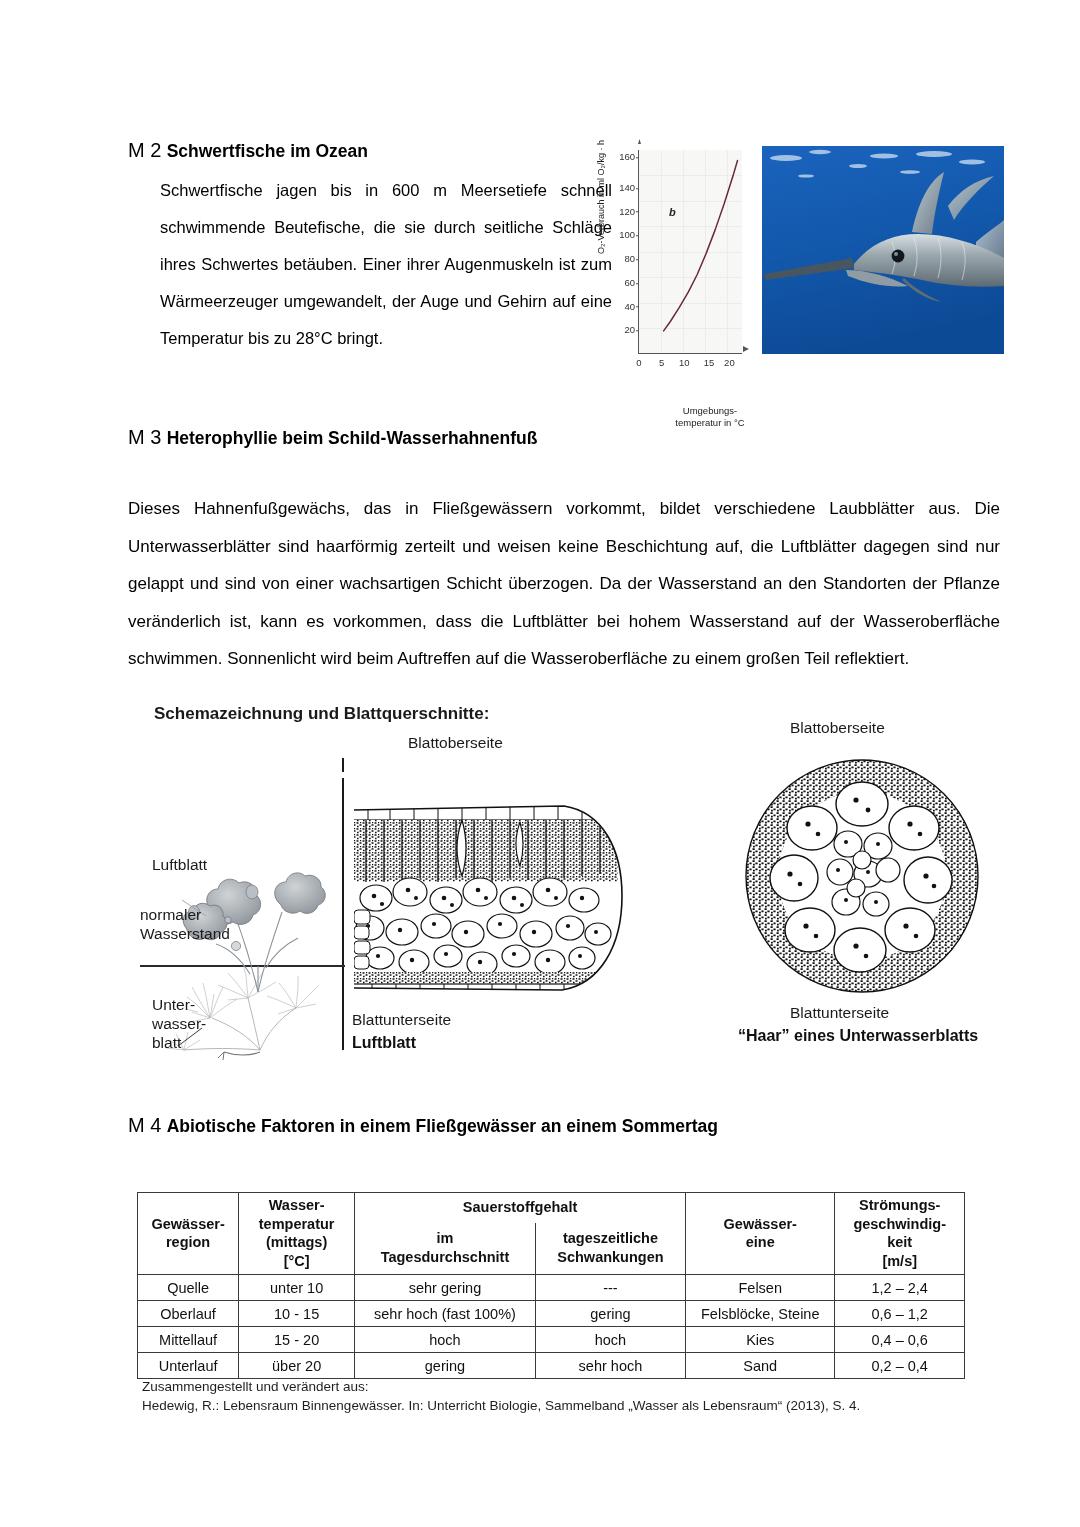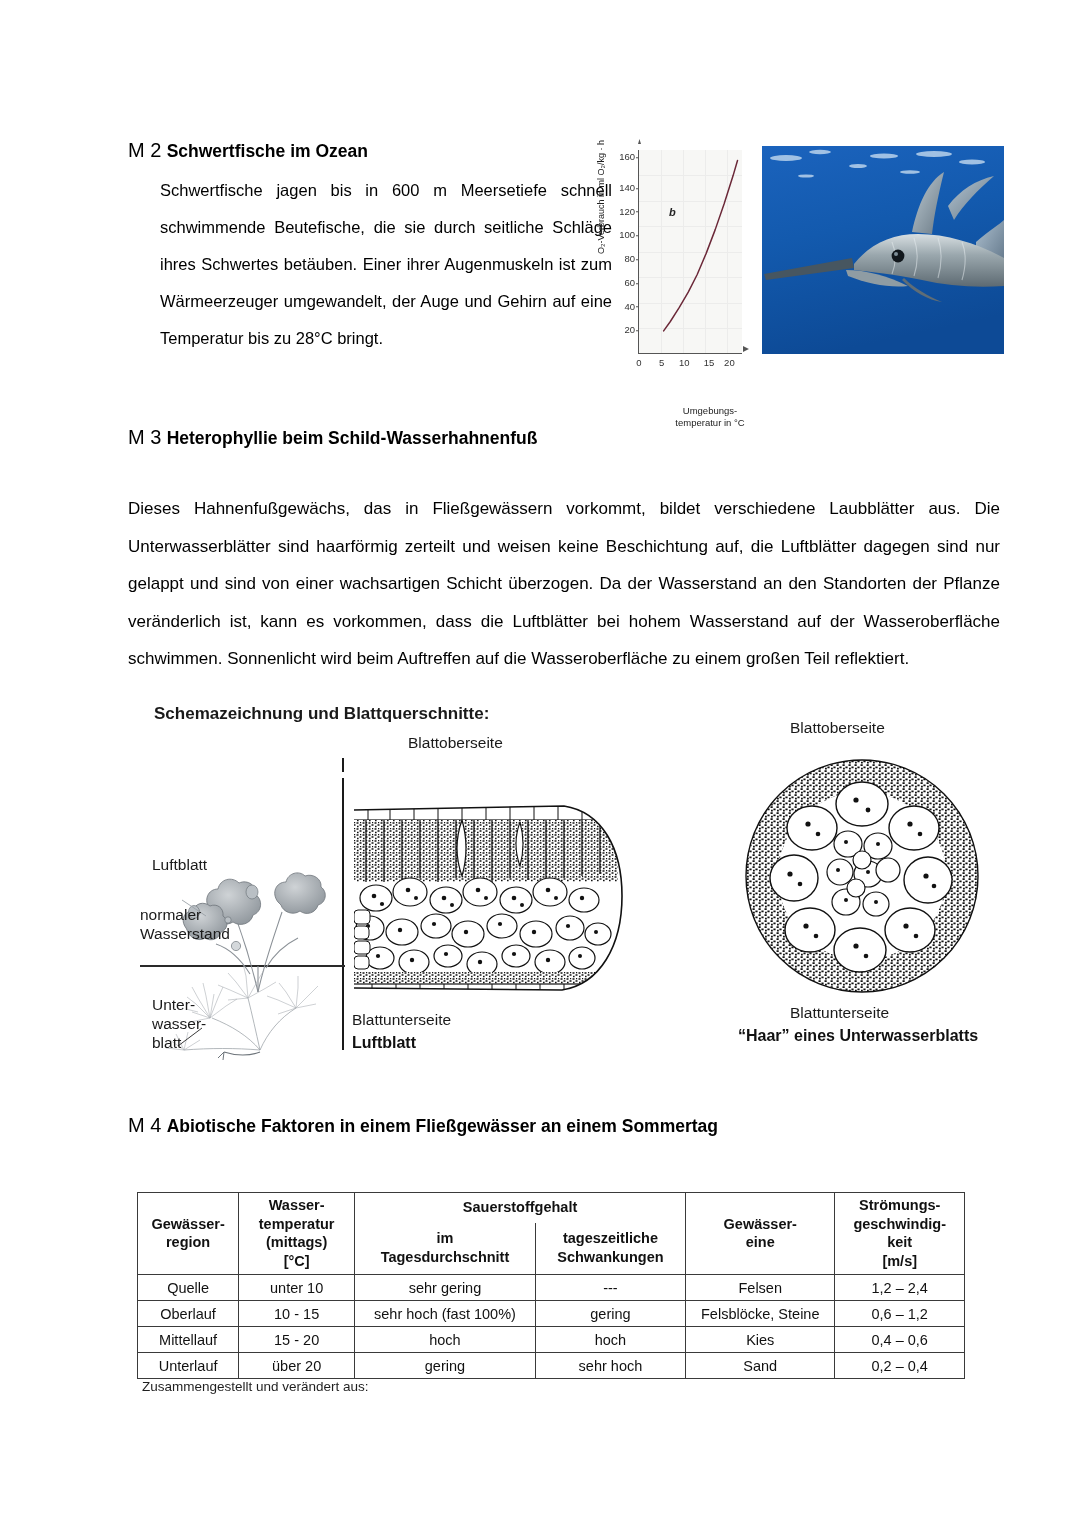--- a/index.html
+++ b/index.html
@@ -671,15 +671,16 @@
           <td>gering</td>
           <td>sehr hoch</td>
           <td>Sand</td>
           <td>0,2 – 0,4</td>
         </tr>
       </tbody>
   </table>
 
   <div class="abs" id="source-note">
     <div>Zusammengestellt und verändert aus:</div>
+    <div>Hedewig, R.: Lebensraum Binnengewässer. In: Unterricht Biologie, Sammelband „Wasser als Lebensraum“ (2013), S. 4.</div>
   </div>
 
 </div>
 
 </body></html>

